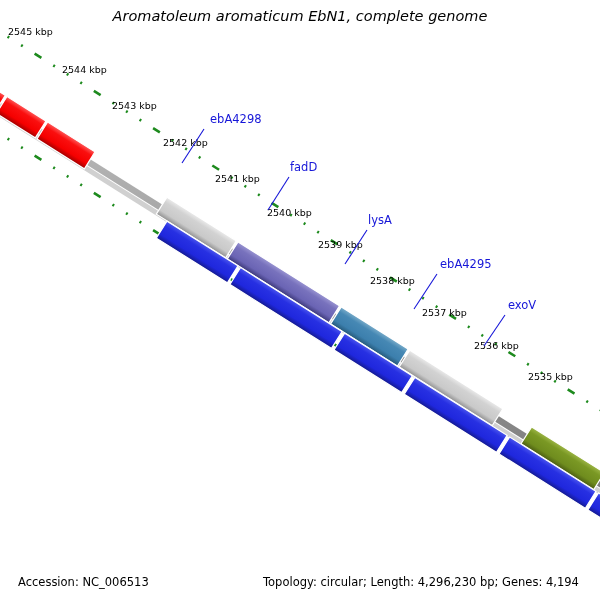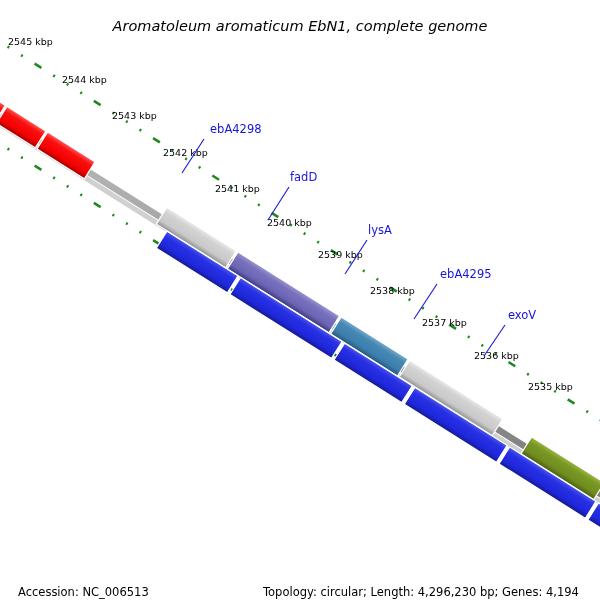--- a/index.html
+++ b/index.html
@@ -9,21 +9,21 @@
   }
   body {
     width: 600px;
     height: 600px;
     overflow: hidden;
     font-family: "DejaVu Sans", "Liberation Sans", sans-serif;
     position: relative;
   }
   #stage {
     position: absolute;
-    left: 0; top: 12px;
+    left: 0; top: 2px;
     width: 600px;
     height: 432px;
   }
   svg#genome {
     position: absolute;
     left: 0; top: 0;
     width: 600px;
     height: 600px;
     display: block;
   }

